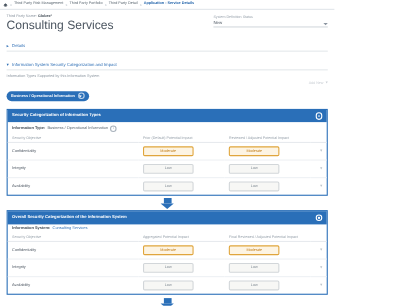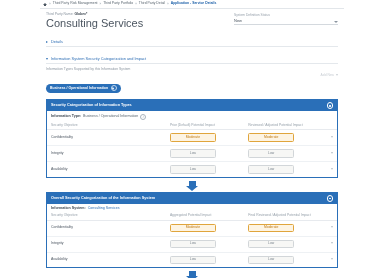--- a/index.html
+++ b/index.html
@@ -3,21 +3,21 @@
 <meta charset="utf-8">
 <style>
   html,body{margin:0;padding:0;}
   body{
     width:380px;height:278px;overflow:hidden;
     background:#ffffff;
     font-family:"Liberation Sans",sans-serif;
     color:#3c4650;
     -webkit-font-smoothing:antialiased;
   }
-  .app{width:304px;height:278px;position:relative;padding-left:40px;}
+  .app{width:304px;height:278px;position:relative;}
 
   
   .crumbbar{
     height:8px;display:flex;align-items:center;gap:2px;
     padding:0 3px;border-bottom:1px solid #e2e6ea;background:#fff;
     font-size:3.4px;line-height:1;white-space:nowrap;overflow:hidden;
   }
   .home-ico{width:4px;height:4px;flex:none;position:relative;}
   .home-ico:before{
     content:"";position:absolute;left:0;top:0.6px;width:0;height:0;

